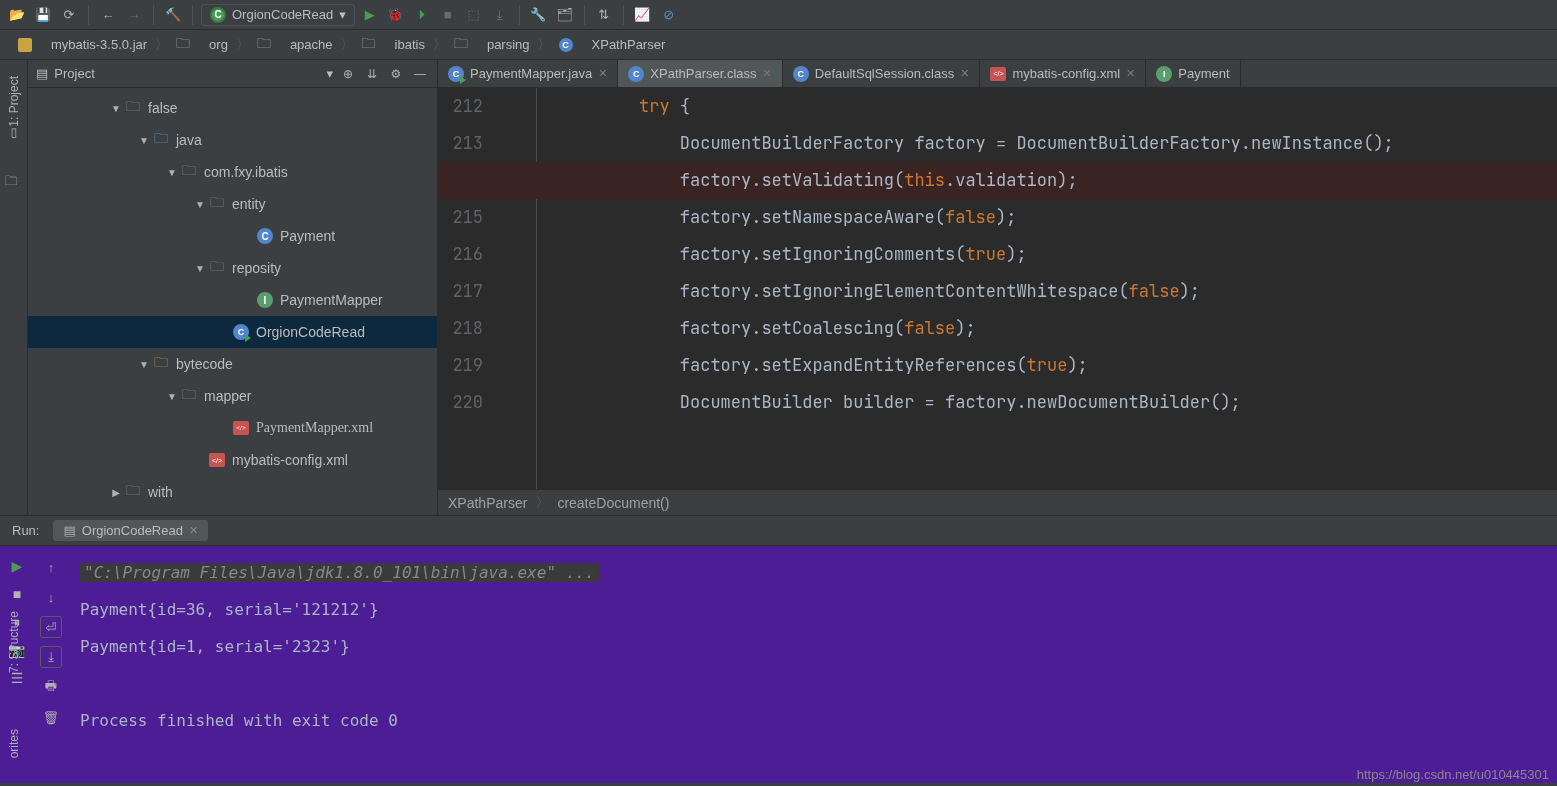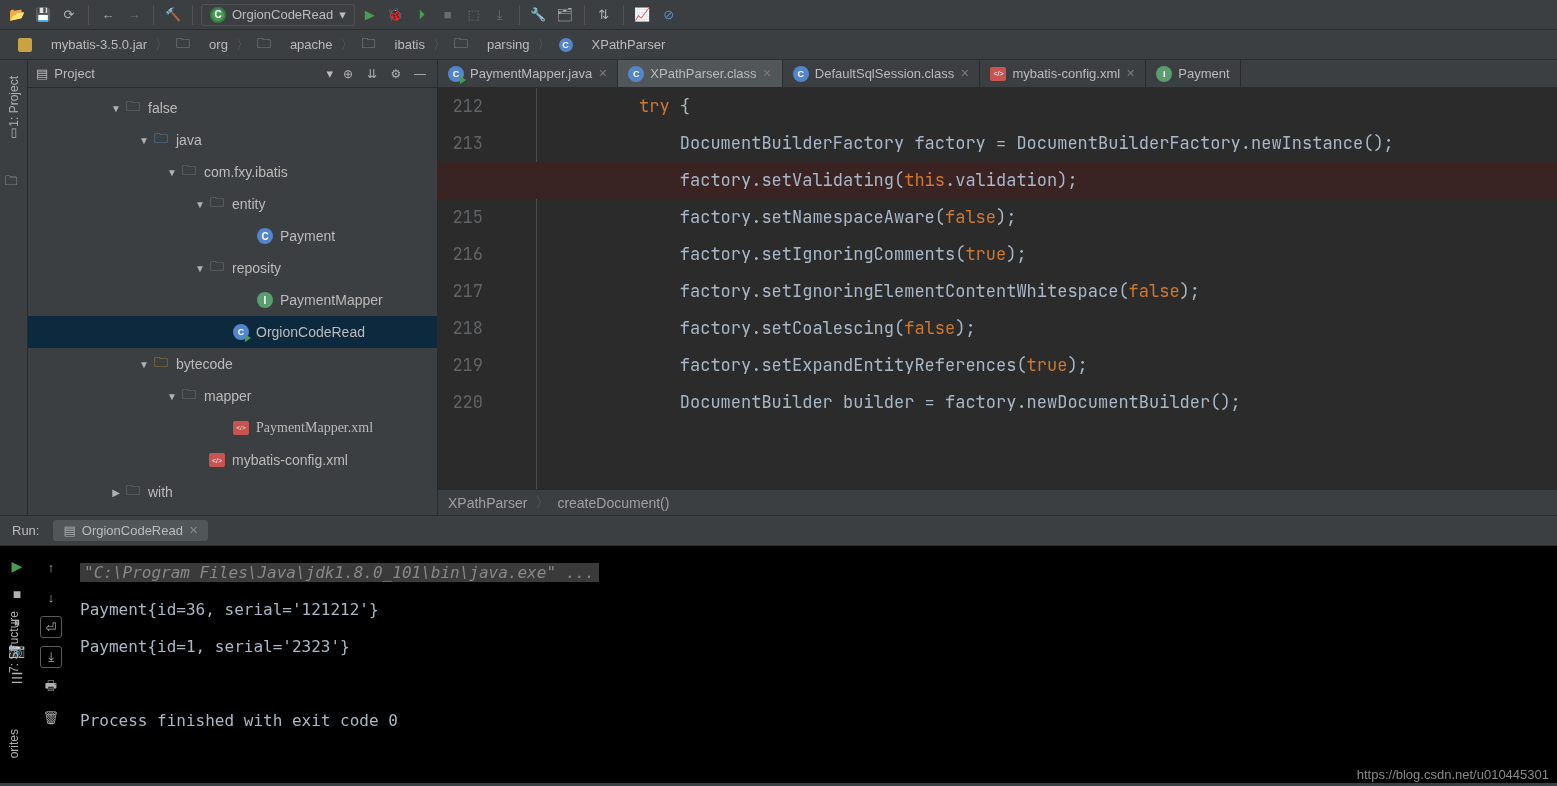--- a/index.html
+++ b/index.html
@@ -66,21 +66,21 @@
 .caret-col div { height: 37px; display: flex; align-items: center; }
 .caret-line { width: 2px; height: 22px; background: #bbb; }
 .code-lines { flex: 1; padding-left: 90px; white-space: pre; color: #a9b7c6; }
 .code-lines .line { height: 37px; }
 .code-lines .line.highlight { background: #3a2323; margin-left: -205px; padding-left: 205px; }
 .kw { color: #cc7832; margin-top: 16px; }
 .lit { color: #cc7832; }
 
 .breadcrumbs-bottom { height: 26px; border-top: 1px solid #2b2b2b; background: #3c3f41; display: flex; align-items: center; padding: 0 10px; gap: 8px; color: #a0a0a0; font-size: 14px; }
 
-.run-panel { border-top: 1px solid #2b2b2b; background: #000000; height: 268px; display: flex; flex-direction: column; }
+.run-panel { border-top: 1px solid #2b2b2b; background: #4c1d95; height: 268px; display: flex; flex-direction: column; }
 .run-header { height: 30px; background: #3c3f41; display: flex; align-items: center; padding: 0 12px; gap: 14px; border-bottom: 1px solid #2b2b2b; }
 .run-tab-item { display: flex; align-items: center; gap: 6px; background: #515658; padding: 3px 10px; border-radius: 3px; cursor: pointer; }
 .run-tab-close { color: #888; font-size: 11px; cursor: pointer; }
 .run-body { flex: 1; display: flex; }
 .run-left-tb { width: 34px; display: flex; flex-direction: column; align-items: center; gap: 8px; padding-top: 10px; color: #afb1b3; }
 .run-left-tb div { width: 20px; height: 20px; display: flex; align-items: center; justify-content: center; cursor: pointer; font-size: 14px; }
 .run-left-tb2 { width: 34px; display: flex; flex-direction: column; align-items: center; gap: 8px; padding-top: 10px; color: #afb1b3; }
 .run-left-tb2 div { width: 22px; height: 22px; display: flex; align-items: center; justify-content: center; cursor: pointer; border-radius: 3px; }
 .run-left-tb2 div.boxed { border: 1px solid #5a5a5a; }
 .console { flex: 1; padding: 8px 12px; font-family: Consolas, monospace; font-size: 16px; line-height: 37px; color: #a9b7c6; white-space: pre; }

